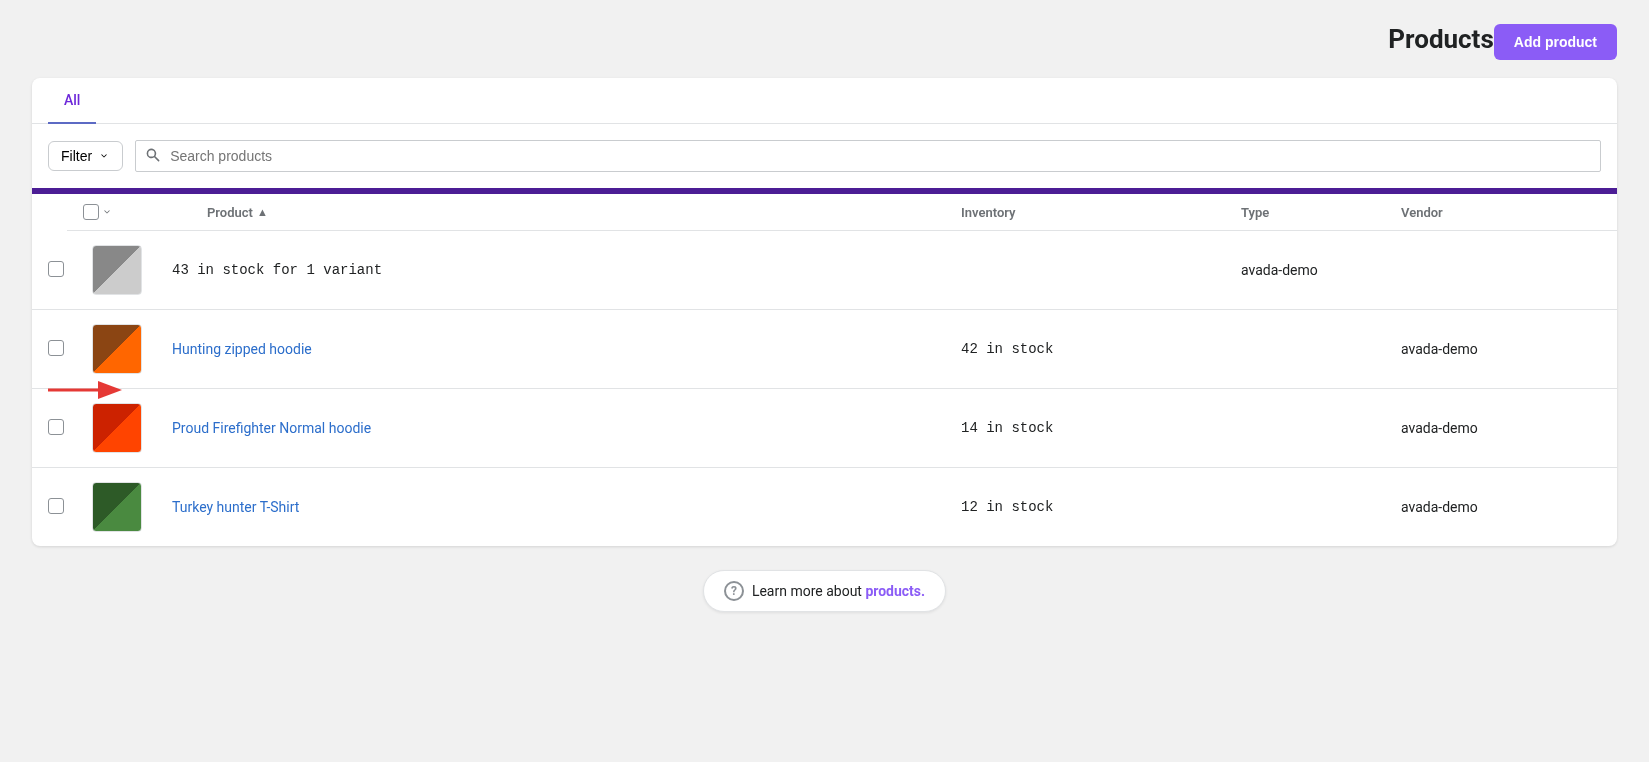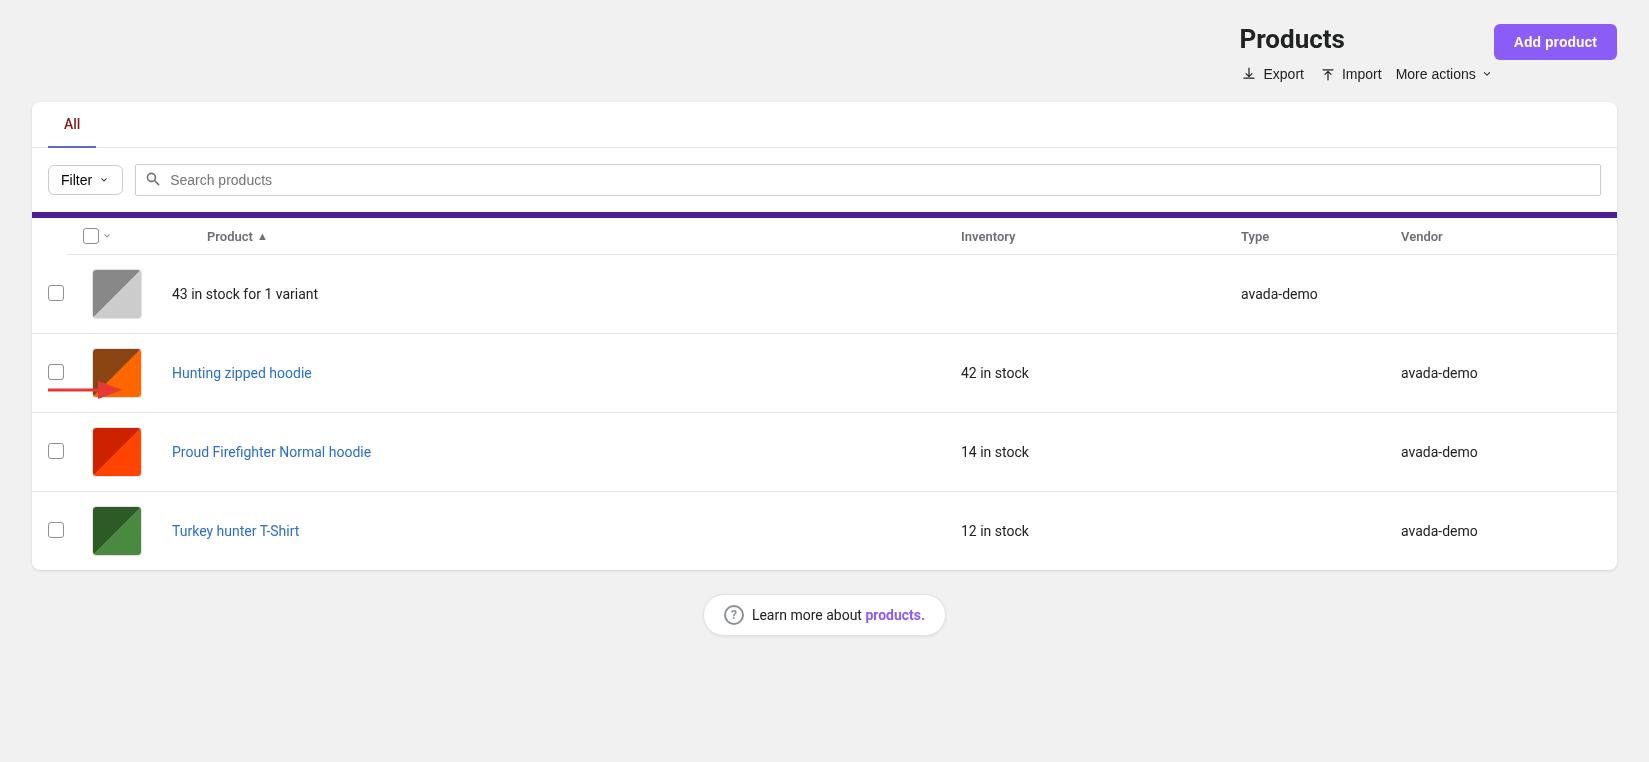--- a/index.html
+++ b/index.html
@@ -79,21 +79,21 @@
       padding: 14px 16px;
       font-size: 14px;
       font-weight: 500;
       color: #202223;
       cursor: pointer;
       border-bottom: 2px solid transparent;
       margin-bottom: -1px;
     }
     .tab.active {
       border-bottom: 2px solid #5c6ac4;
-      color: #7f1d1d;
+      color: #6d28d9;
     }
     .toolbar {
       display: flex;
       align-items: center;
       gap: 12px;
       padding: 16px;
       border-bottom: 6px solid #4c1d95;
     }
     .filter-btn {
       display: flex;
@@ -170,20 +170,21 @@
       background: #f1f1f1;
     }
     .product-link {
       color: #2c6ecb;
       text-decoration: none;
       font-size: 14px;
     }
     .inventory-text {
       font-size: 14px;
       color: #202223;
+      font-family: Liberation Mono, monospace;
     }
     .vendor-text {
       font-size: 14px;
       color: #202223;
     }
     .col-header {
       display: flex;
       align-items: center;
       gap: 4px;
       color: #6d7175;
@@ -240,42 +241,20 @@
       <marker id="arrowhead" markerWidth="8" markerHeight="8" refX="6" refY="3" orient="auto">
         <polygon points="0 0, 8 3, 0 6" fill="#e53935"></polygon>
       </marker>
     </defs>
     <line x1="0" y1="15" x2="68" y2="15" stroke="#e53935" stroke-width="3" marker-end="url(#arrowhead)"></line>
   </svg>
 
   <div class="page-header">
     <div>
       <h1 class="page-title">Products</h1>
-      <div class="header-actions">
-        <button class="action-btn">
-          <svg viewBox="0 0 20 20" fill="currentColor">
-              <path d="M10 2a.75.75 0 0 1 .75.75v8.69l2.47-2.47a.75.75 0 1 1 1.06 1.06l-3.75 3.75a.75.75 0 0 1-1.06 0L5.72 10.03a.75.75 0 0 1 1.06-1.06L9.25 11.44V2.75A.75.75 0 0 1 10 2z"></path>
-              <path d="M3 15.25a.75.75 0 0 1 .75-.75h12.5a.75.75 0 0 1 0 1.5H3.75a.75.75 0 0 1-.75-.75z"></path>
-            </svg>
-          <span>Export</span>
-        </button>
-        <button class="action-btn">
-          <svg viewBox="0 0 20 20" fill="currentColor">
-              <path d="M10 18a.75.75 0 0 1-.75-.75V8.56L6.78 11.03a.75.75 0 0 1-1.06-1.06l3.75-3.75a.75.75 0 0 1 1.06 0l3.75 3.75a.75.75 0 0 1-1.06 1.06l-2.47-2.47v8.69A.75.75 0 0 1 10 18z"></path>
-              <path d="M3 4.75a.75.75 0 0 1 .75-.75h12.5a.75.75 0 0 1 0 1.5H3.75A.75.75 0 0 1 3 4.75z"></path>
-            </svg>
-          <span>Import</span>
-        </button>
-        <button class="more-actions-btn">
-          <span>More actions</span>
-          <svg width="14" height="14" viewBox="0 0 20 20" fill="currentColor">
-              <path d="M5.72 7.47a.75.75 0 0 1 1.06 0L10 10.69l3.22-3.22a.75.75 0 1 1 1.06 1.06l-3.75 3.75a.75.75 0 0 1-1.06 0L5.72 8.53a.75.75 0 0 1 0-1.06z"></path>
-            </svg>
-        </button>
-      </div>
     </div>
     <button class="add-product-btn">Add product</button>
   </div>
 
   <div class="card">
 
     <div class="tabs">
       <div class="tab active">
         <span>All</span>
       </div>

